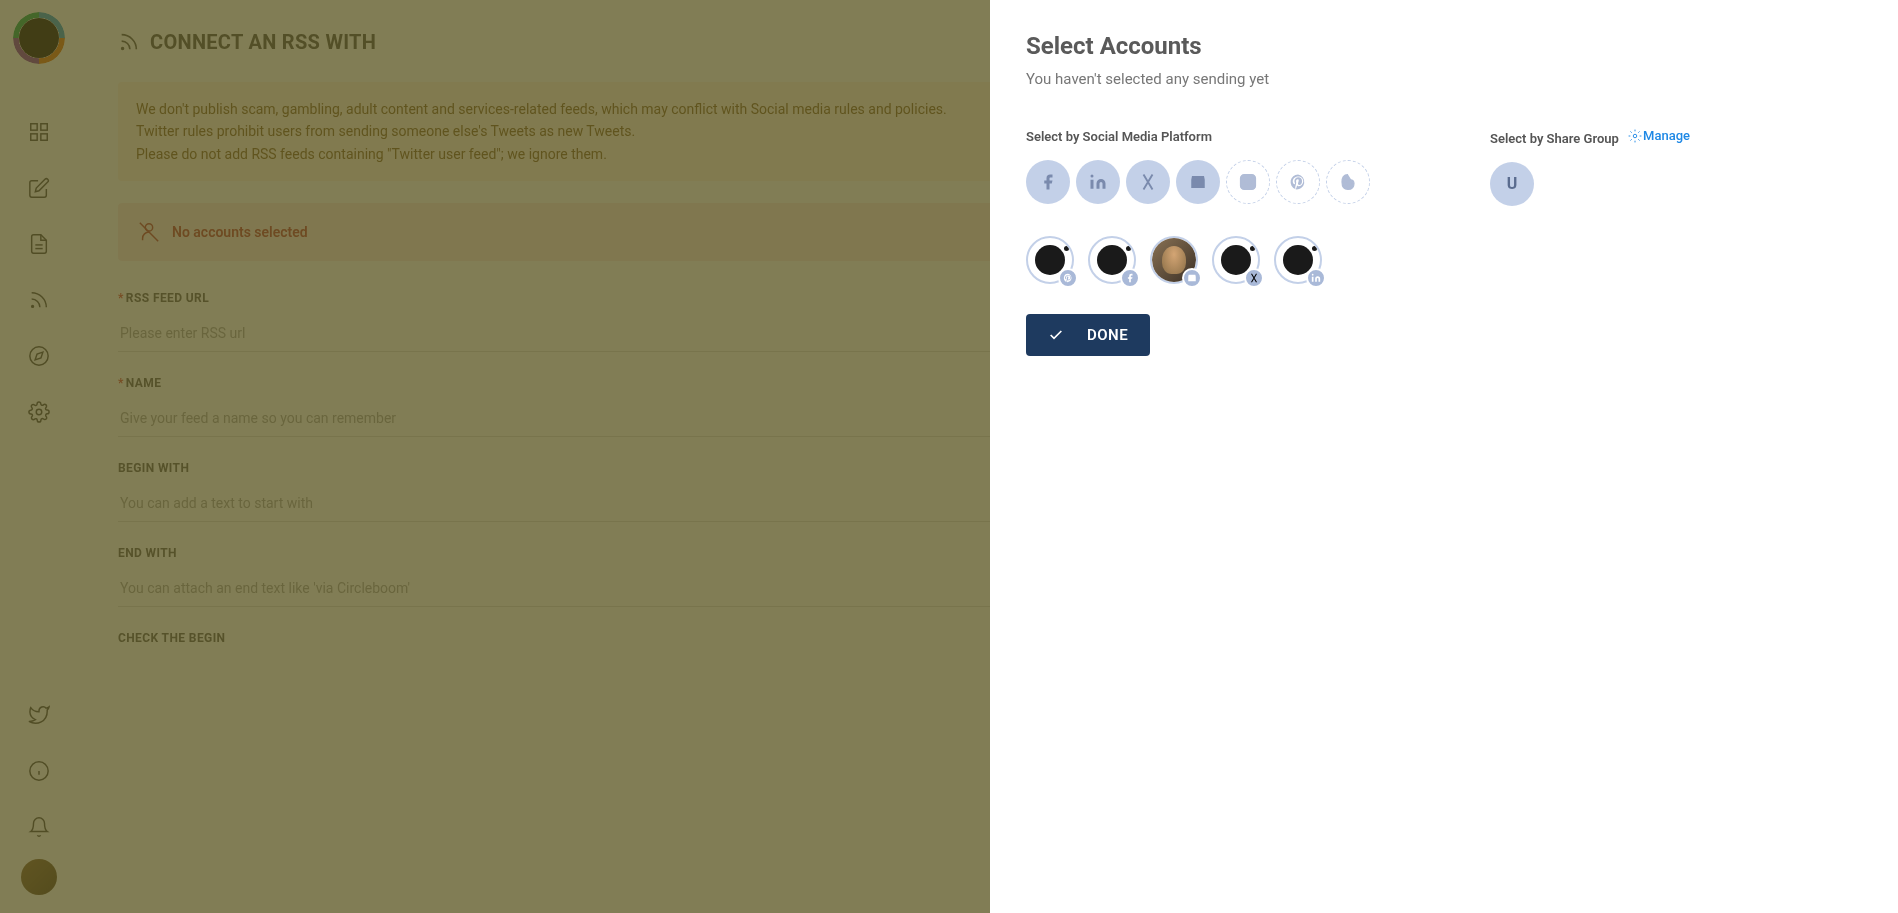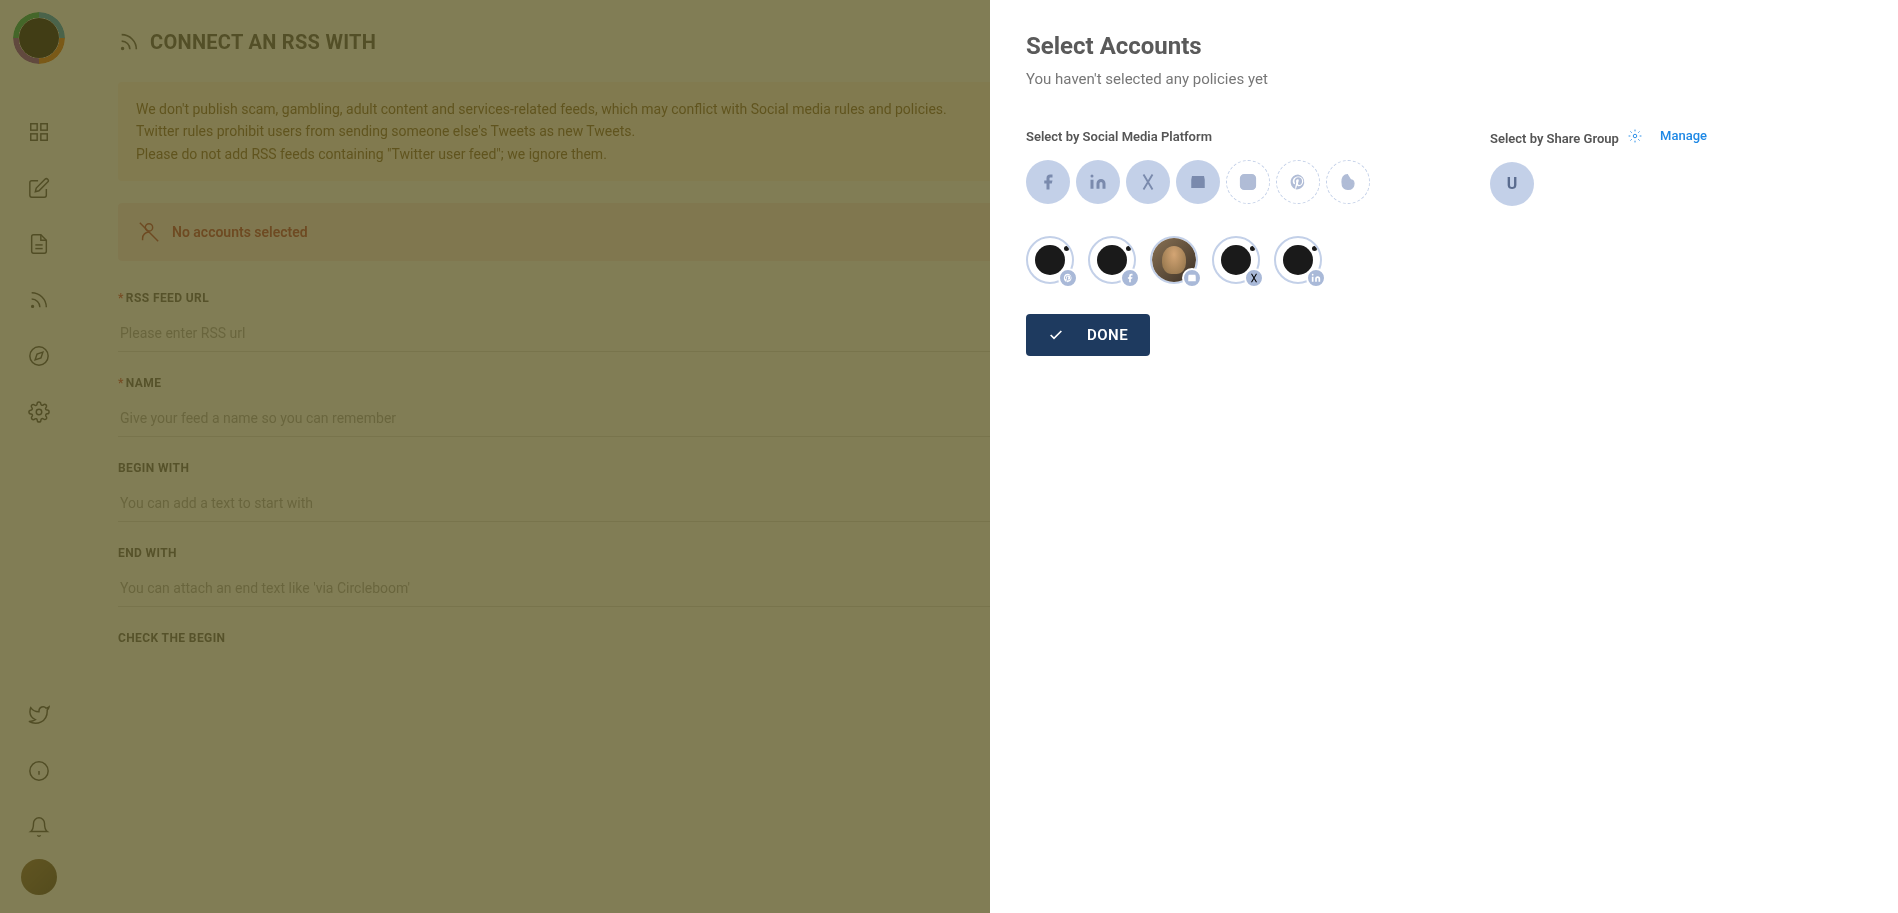--- a/index.html
+++ b/index.html
@@ -36,21 +36,21 @@
 
 .overlay { position: absolute; inset: 0; background: rgba(80, 75, 20, 0.72); z-index: 5; }
 
 
 .panel { position: absolute; right: 0; top: 0; width: 908px; height: 100%; background: #fff; z-index: 10; padding: 32px 36px; overflow-y: auto; }
 .panel-title { font-size: 24px; font-weight: 700; color: #5a5a5a; margin-bottom: 10px; }
 .panel-sub { font-size: 15px; color: #777; margin-bottom: 40px; }
 
 .select-row { display: flex; align-items: center; gap: 120px; margin-bottom: 30px; }
 .select-section .label { font-size: 13px; font-weight: 600; color: #555; margin-bottom: 16px; display: block; }
-.select-section .label a { color: #1e88e5; font-weight: 500; text-decoration: none; margin-left: 6px; font-size: 13px; display: inline-flex; align-items: center; gap: 18px; }
+.select-section .label a { color: #1e88e5; font-weight: 500; text-decoration: none; margin-left: 6px; font-size: 13px; display: inline-flex; align-items: center; gap: 1px; }
 .select-section .label a svg { width: 14px; height: 14px; stroke: #1e88e5; fill: none; stroke-width: 1.6; }
 
 .platform-buttons { display: flex; gap: 6px; }
 .platform-btn { width: 44px; height: 44px; border-radius: 50%; display: flex; align-items: center; justify-content: center; cursor: pointer; font-size: 16px; font-weight: 600; }
 .platform-btn.filled { background: #c3d0e8; color: #7a8aad; }
 .platform-btn.dashed { border: 1.5px dashed #c3d0e8; color: #b0bcd6; background: #fff; }
 .platform-btn svg { width: 18px; height: 18px; fill: currentColor; }
 
 .group-btn { width: 44px; height: 44px; border-radius: 50%; background: #c3d0e8; display: flex; align-items: center; justify-content: center; color: #5a6c8f; font-weight: 700; font-size: 16px; cursor: pointer; }
 
@@ -194,21 +194,21 @@
     <div class="form-group">
       <label class="form-label">MAX POSTS PER UPDATE</label>
     </div>
   </div>
 </div>
 
 <div class="overlay"></div>
 
 <div class="panel">
   <h2 class="panel-title">Select Accounts</h2>
-  <p class="panel-sub">You haven't selected any policies yet</p>
+  <p class="panel-sub">You haven't selected any sending yet</p>
 
   <div class="select-row">
     <div class="select-section">
       <span class="label">Select by Social Media Platform</span>
       <div class="platform-buttons" id="platform-buttons">
           <div class="platform-btn filled">
             <svg viewBox="0 0 24 24">
               <path d="M18 2h-3a5 5 0 0 0-5 5v3H7v4h3v8h4v-8h3l1-4h-4V7a1 1 0 0 1 1-1h3z"></path>
             </svg>
           </div>

